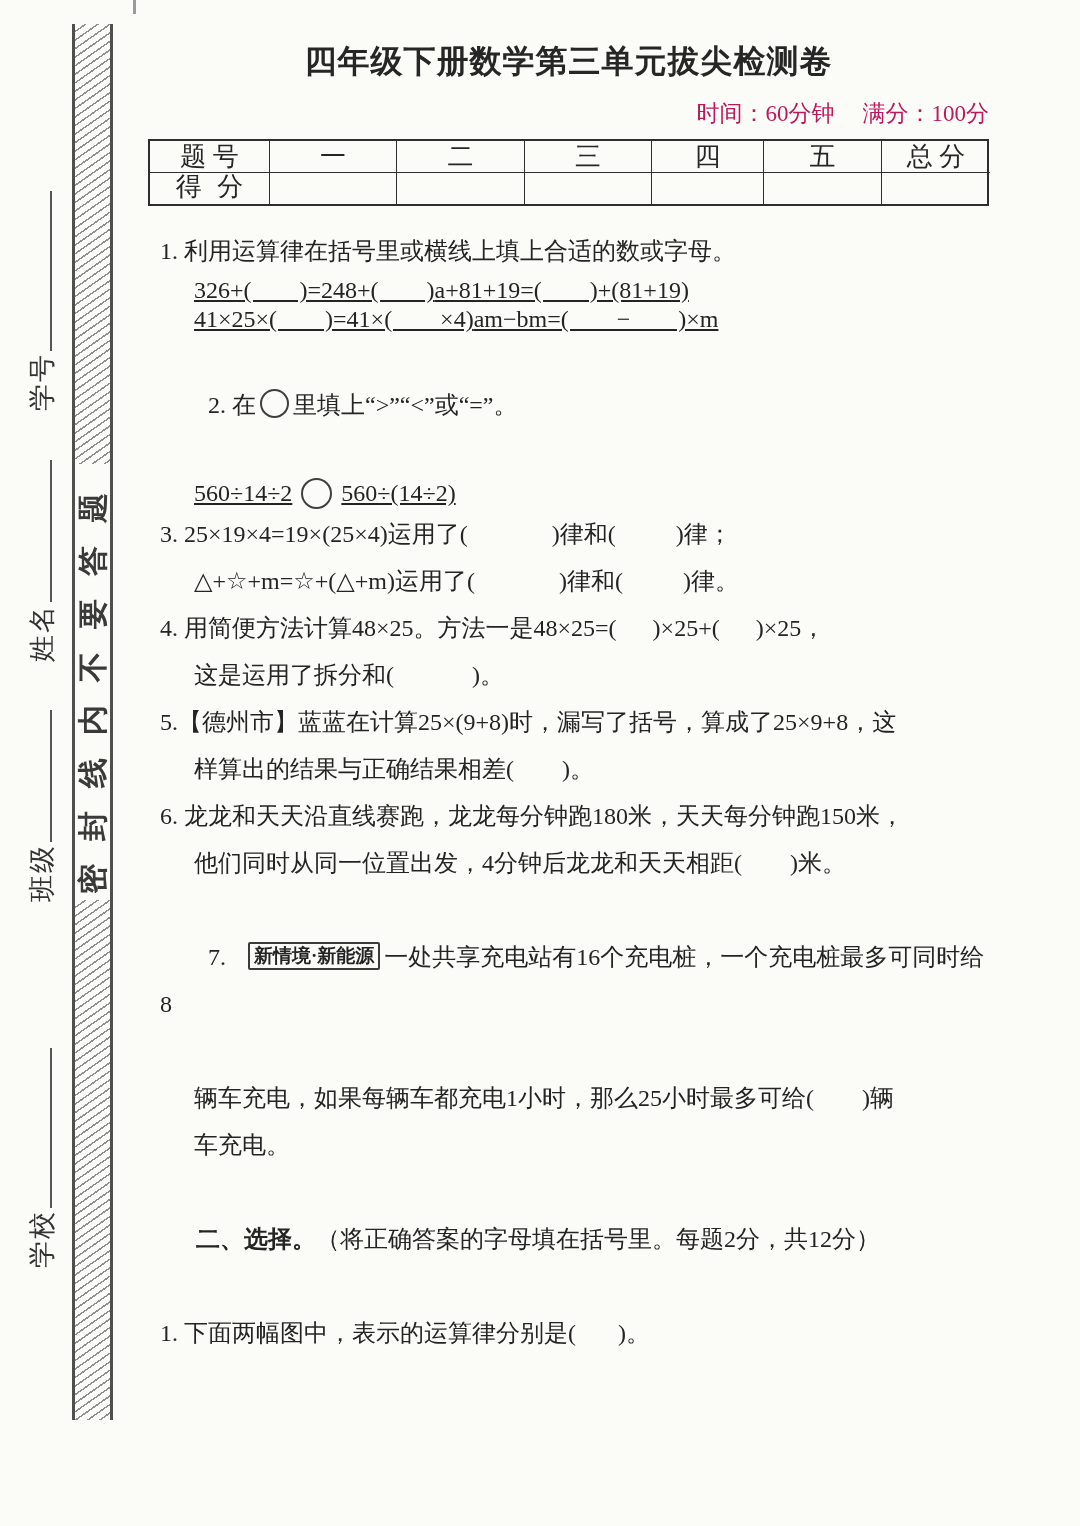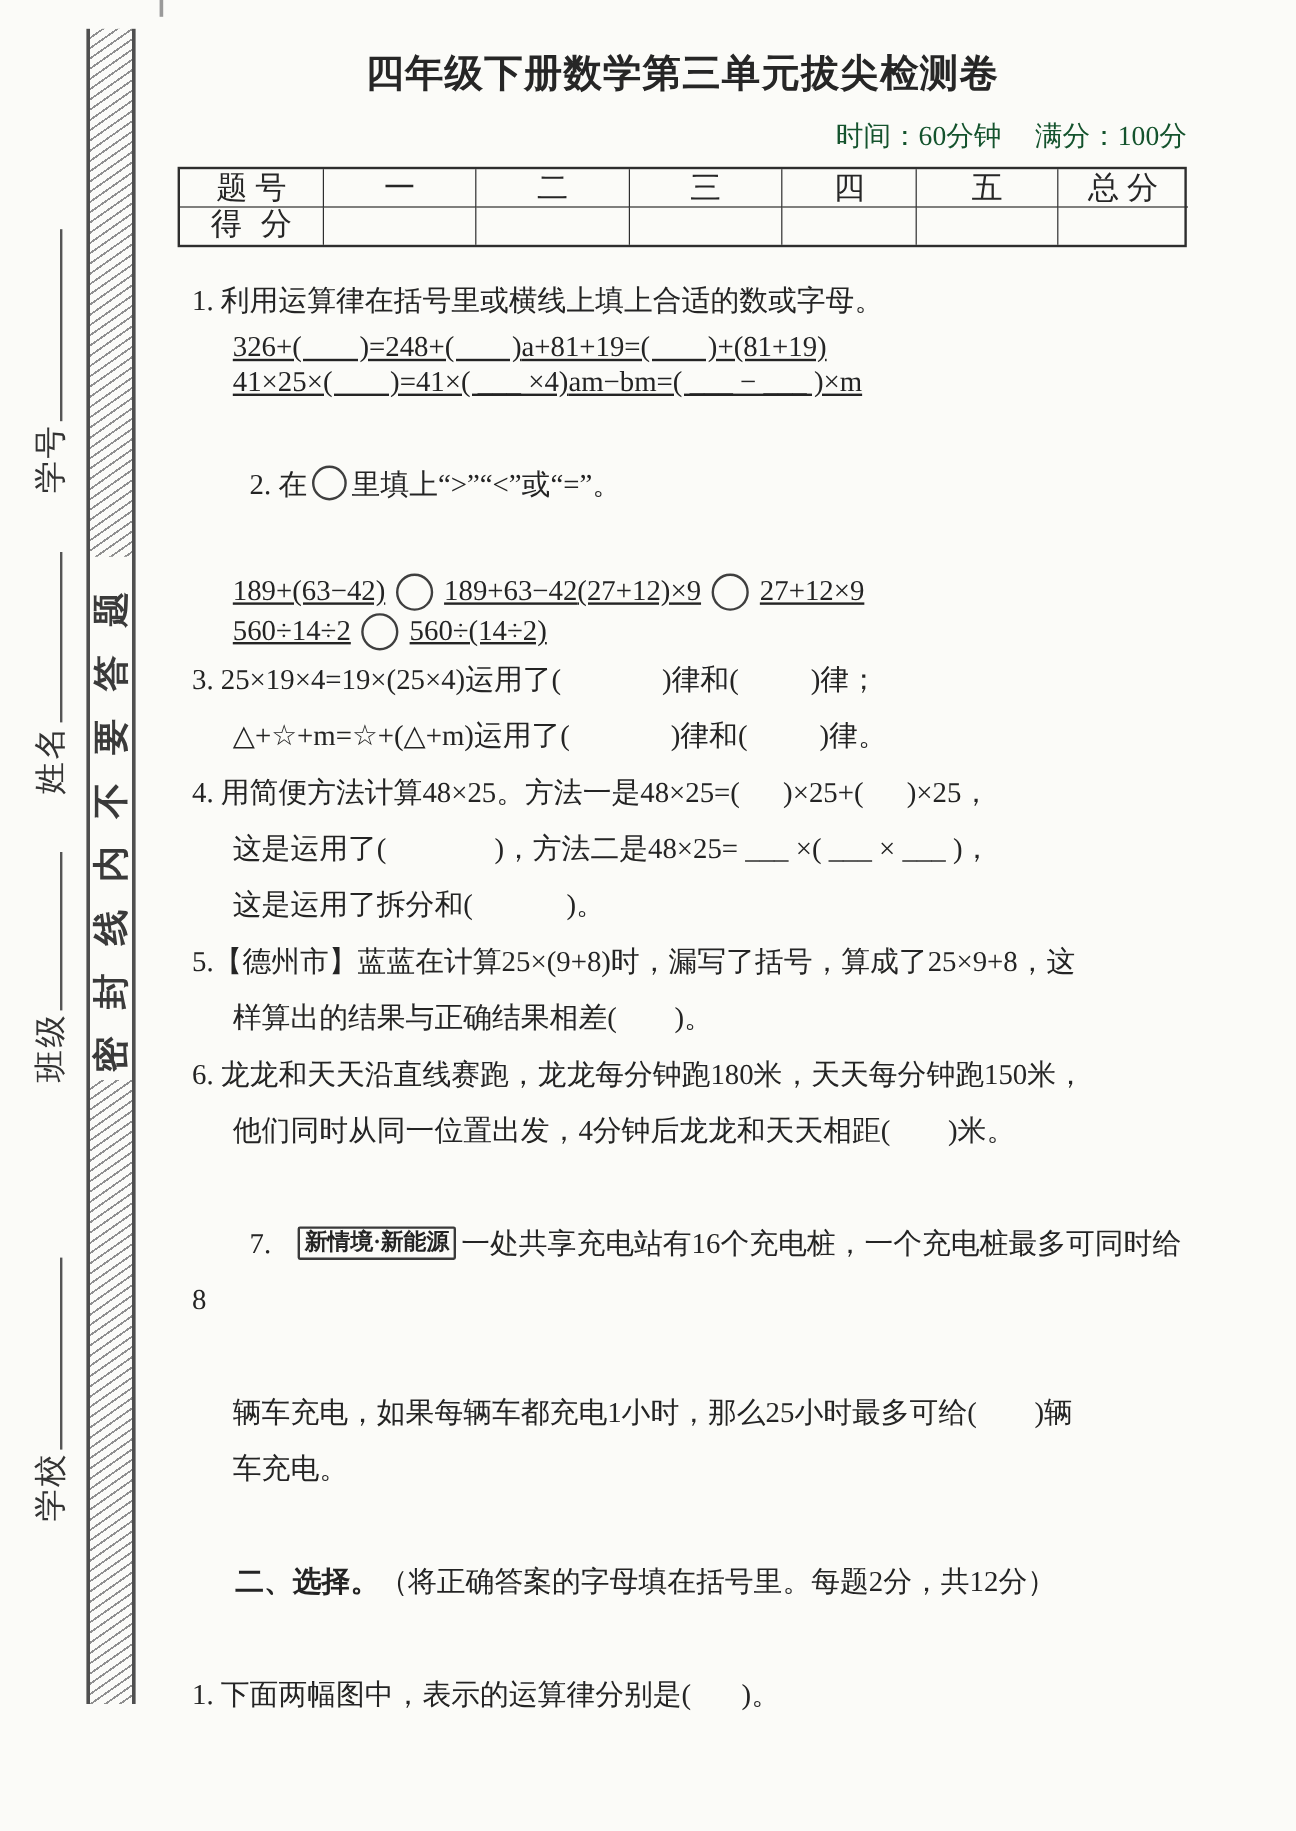--- a/index.html
+++ b/index.html
@@ -29,21 +29,21 @@
   .seal-label .lbl{font-size:27px;letter-spacing:2px;color:#333;line-height:34px;}
   .seal-label .uline{display:inline-block;border-bottom:2.5px solid #555;margin-bottom:7px;margin-left:2px;}
   .lab-id{left:-70px;top:282px;width:222px;}   .lab-id .uline{width:160px;}
   .lab-name{left:-61px;top:542px;width:204px;} .lab-name .uline{width:142px;}
   .lab-class{left:-56px;top:787px;width:194px;}.lab-class .uline{width:132px;}
   .lab-school{left:-70px;top:1139px;width:222px;}.lab-school .uline{width:160px;}
   .tick{position:absolute;left:133px;top:0;width:3px;height:14px;background:#9a9a9a;}
   
   .main{position:absolute;left:148px;top:22px;width:841px;}
   .title{text-align:center;font-size:32px;font-weight:bold;letter-spacing:1px;line-height:66px;margin-top:6px;}
-  .meta{display:flex;justify-content:flex-end;gap:28px;font-size:23px;margin-top:4px;margin-bottom:10px;color:#14532d;}
+  .meta{display:flex;justify-content:flex-end;gap:28px;font-size:23px;margin-top:4px;margin-bottom:10px;color:#be185d;}
   
   .score-table{display:grid;grid-template-columns:120px 127px 128px 127px 112px 118px 108px;
     border:2.5px solid #2e2e2e;font-size:26px;}
   .score-table .cell{border-right:1.6px solid #2e2e2e;border-bottom:1.6px solid #2e2e2e;
     height:31px;line-height:31px;text-align:center;}
   .score-table .cell:nth-child(7n){border-right:none;}
   .score-table .cell.last-row{border-bottom:none;font-family:Liberation Mono, monospace;}
   
   .content{margin-top:22px;font-size:24px;color:#242424;}
   .line{min-height:47px;line-height:47px;white-space:pre-wrap;}
@@ -127,37 +127,28 @@
       <div class="duo">
         <span>41×25×(        )=41×( ___ ×4)</span>
         <span>am−bm=( ___ − ___ )×m</span>
       </div>
 
       <div class="line num-line">
         <span>2. 在</span><span class="circle small"></span><span>里填上“&gt;”“&lt;”或“=”。</span>
       </div>
       <div class="duo">
         <span class="pair">
-          <span>189+(63−42)</span><span class="circle"></span><span>189+63−42</span>
-        </span>
-        <span class="pair">
-          <span>(27+12)×9</span><span class="circle"></span><span>27+12×9</span>
-        </span>
-      </div>
-      <div class="duo">
-        <span class="pair">
           <span>560÷14÷2</span><span class="circle"></span><span>560÷(14÷2)</span>
         </span>
       </div>
 
       <div class="line num-line">3. 25×19×4=19×(25×4)运用了(              )律和(          )律；</div>
       <div class="line cont-line">△+☆+m=☆+(△+m)运用了(              )律和(          )律。</div>
 
       <div class="line num-line">4. 用简便方法计算48×25。方法一是48×25=(      )×25+(      )×25，</div>
-      <div class="line cont-line">这是运用了(               )，方法二是48×25= ___ ×( ___ × ___ )，</div>
       <div class="line cont-line">这是运用了拆分和(             )。</div>
 
       <div class="line num-line">5.【德州市】蓝蓝在计算25×(9+8)时，漏写了括号，算成了25×9+8，这</div>
       <div class="line cont-line">样算出的结果与正确结果相差(        )。</div>
 
       <div class="line num-line">6. 龙龙和天天沿直线赛跑，龙龙每分钟跑180米，天天每分钟跑150米，</div>
       <div class="line cont-line">他们同时从同一位置出发，4分钟后龙龙和天天相距(        )米。</div>
 
       <div class="line num-line">
         <span>7.</span><span class="badge">新情境·新能源</span><span>一处共享充电站有16个充电桩，一个充电桩最多可同时给8</span>

